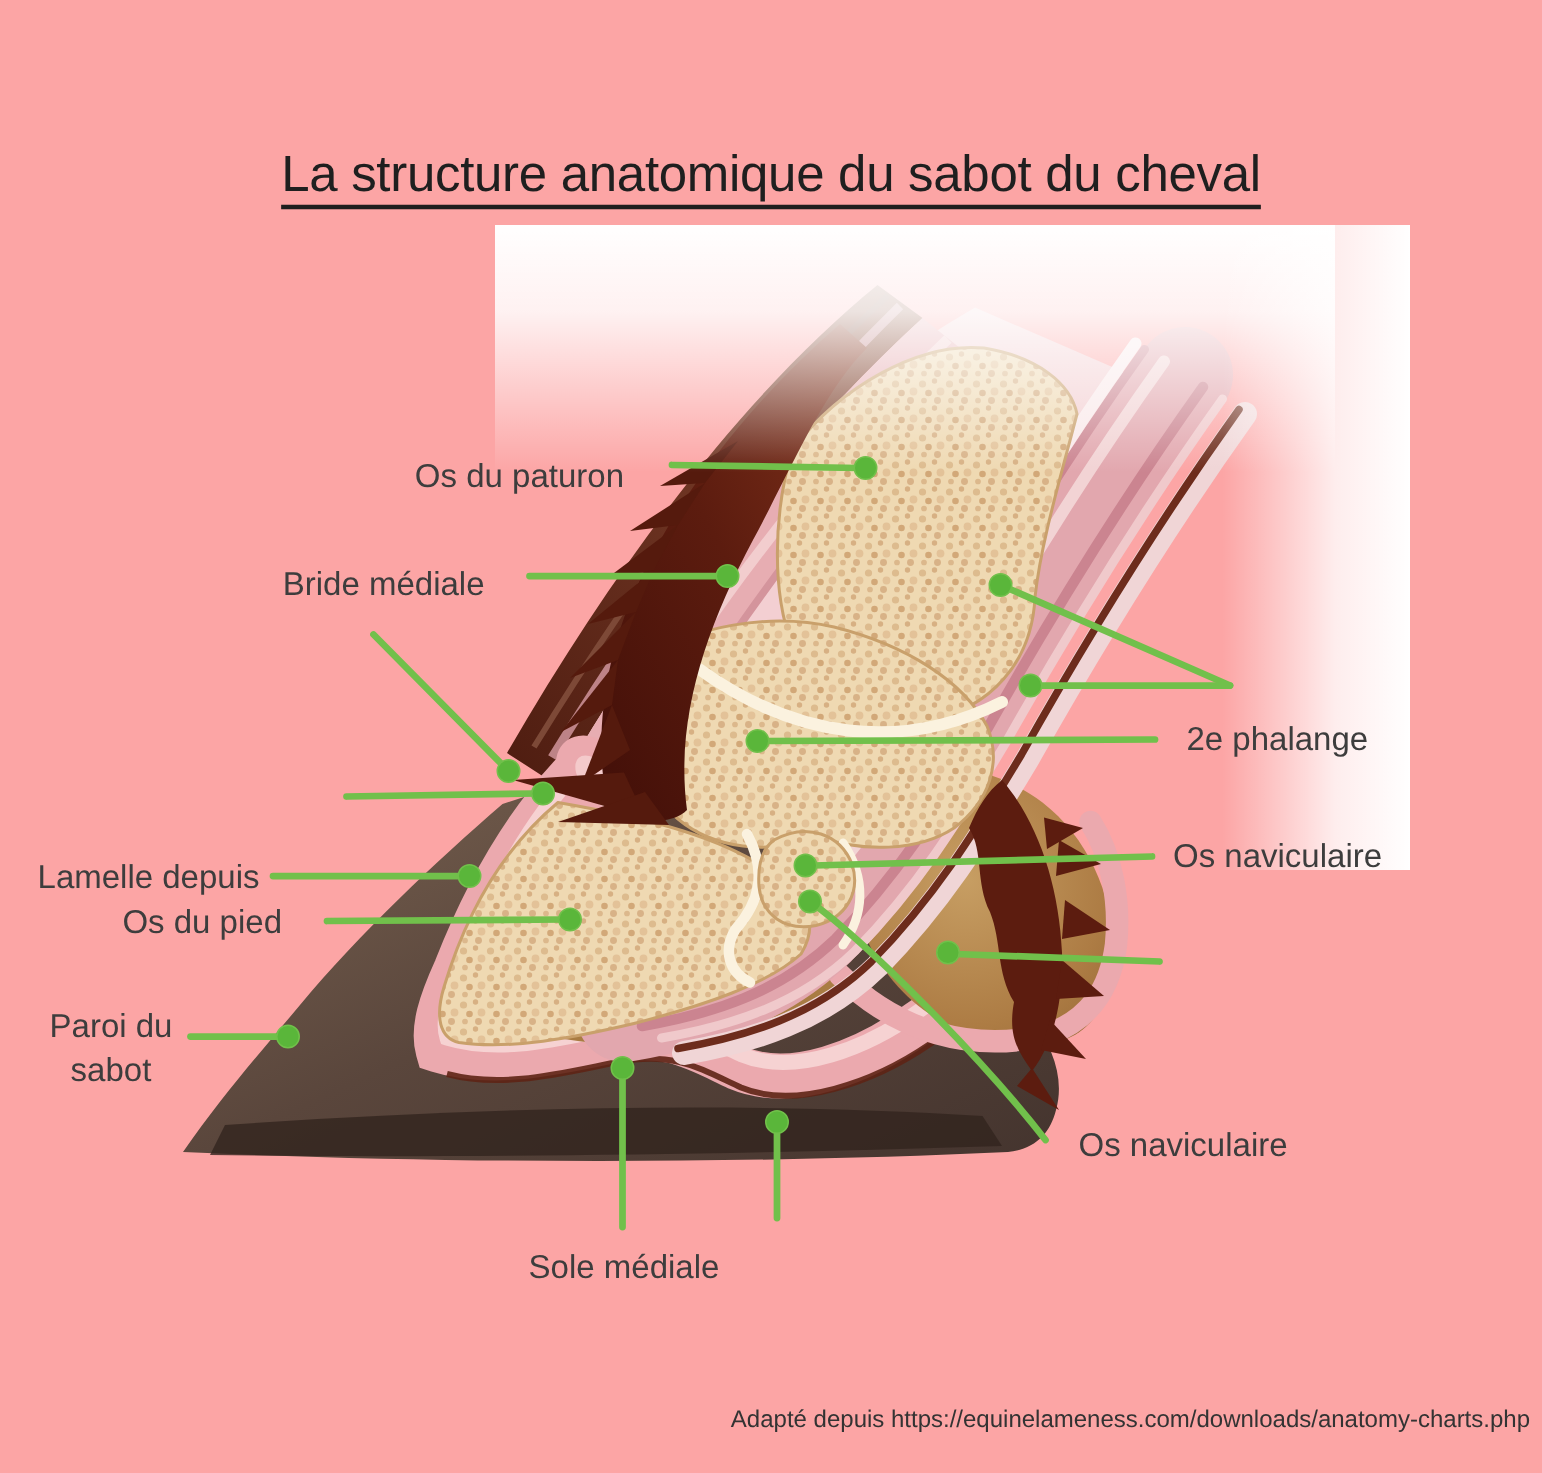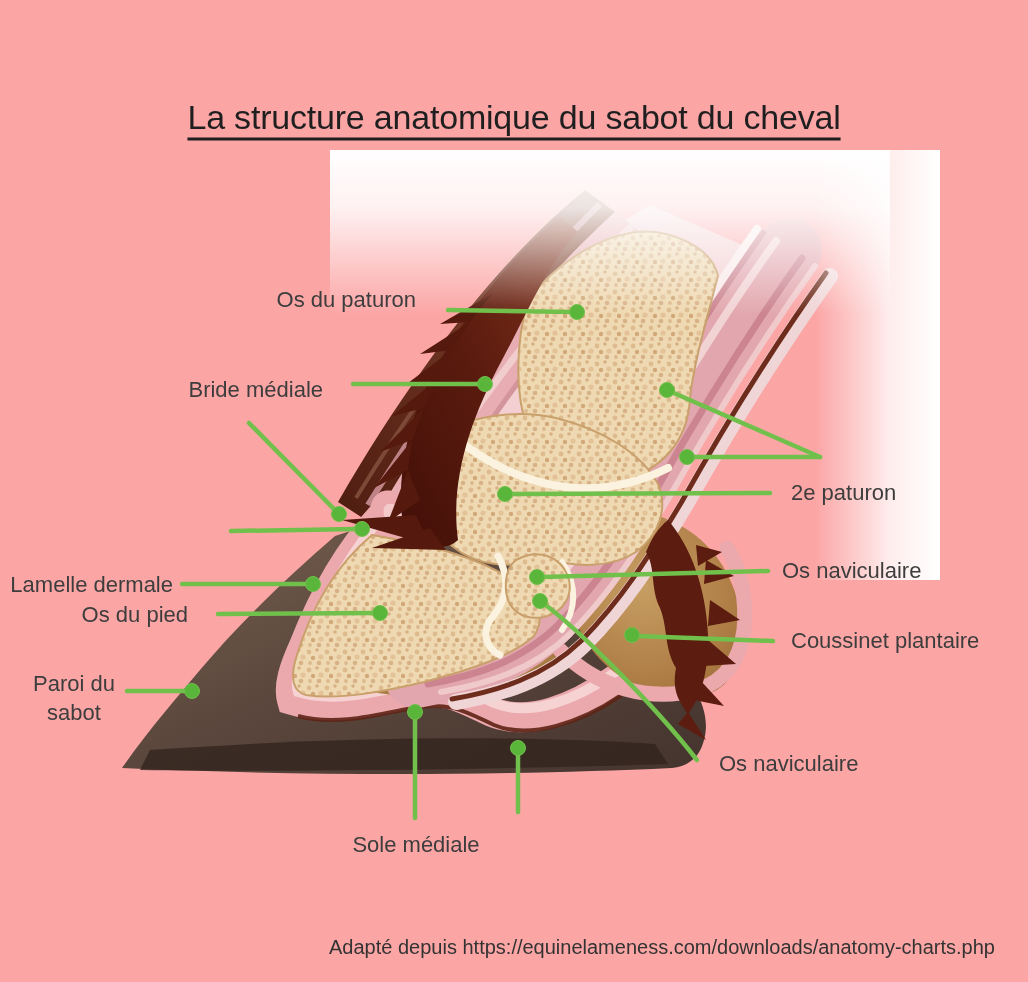--- a/index.html
+++ b/index.html
@@ -12,22 +12,22 @@
     position:absolute;left:50%;top:117px;transform:translate(-50%,-50%);
     font-size:34px;color:#1f1f1f;white-space:nowrap;letter-spacing:-0.2px;
     text-decoration:underline;text-decoration-thickness:2.5px;text-underline-offset:9px;
   }
   .lbl{
     position:absolute;font-size:22px;color:#3d3d3d;white-space:nowrap;
     transform:translateY(-50%);line-height:1.3;
   }
   .lbl.center{white-space:normal;text-align:center;}
   .attribution{
-    position:absolute;right:33px;top:947px;transform:translateY(-50%);
-    font-size:20px;color:#333333;white-space:nowrap;
+    position:absolute;right:8px;top:947px;transform:translateY(-50%);
+    font-size:16px;color:#333333;white-space:nowrap;
   }
 </style>
 </head>
 <body>
 
 <div id="canvas">
 
   <svg id="illustration" width="1028" height="982" viewBox="0 0 1028 982" aria-hidden="true">
     <defs>
       <pattern id="bonePat" width="18" height="18" patternUnits="userSpaceOnUse">
@@ -176,27 +176,26 @@
       <circle cx="537" cy="577" r="7.5"></circle>
       <circle cx="632" cy="635" r="7.5"></circle>
       <circle cx="540" cy="601" r="7.5"></circle>
       <circle cx="415" cy="712" r="7.5"></circle>
       <circle cx="518" cy="748" r="7.5"></circle>
     </g>
   </svg>
 
   <div class="title">La structure anatomique du sabot du cheval</div>
 
-  <div class="lbl" style="right:612px;top:300px;">Os du paturon</div>
+  <div class="lbl" style="right:612px;top:318px;">Os du paturon</div>
   <div class="lbl" style="right:705px;top:390px;">Bride médiale</div>
-  <div class="lbl" style="right:855px;top:585px;">Lamelle dermale</div>
+  <div class="lbl" style="right:855px;top:585px;">Lamelle depuis</div>
   <div class="lbl" style="right:840px;top:615px;">Os du pied</div>
   <div class="lbl center" style="right:908px;top:699px;width:92px;">Paroi du sabot</div>
 
-  <div class="lbl" style="left:791px;top:493px;">2e paturon</div>
+  <div class="lbl" style="left:791px;top:493px;">2e phalange</div>
   <div class="lbl" style="left:782px;top:571px;">Os naviculaire</div>
-  <div class="lbl" style="left:791px;top:641px;">Coussinet plantaire</div>
   <div class="lbl" style="left:719px;top:764px;">Os naviculaire</div>
 
   <div class="lbl center" style="left:416px;top:845px;transform:translate(-50%,-50%);">Sole médiale</div>
 
   <div class="attribution">Adapté depuis https://equinelameness.com/downloads/anatomy-charts.php</div>
 </div>
 
 </body></html>

